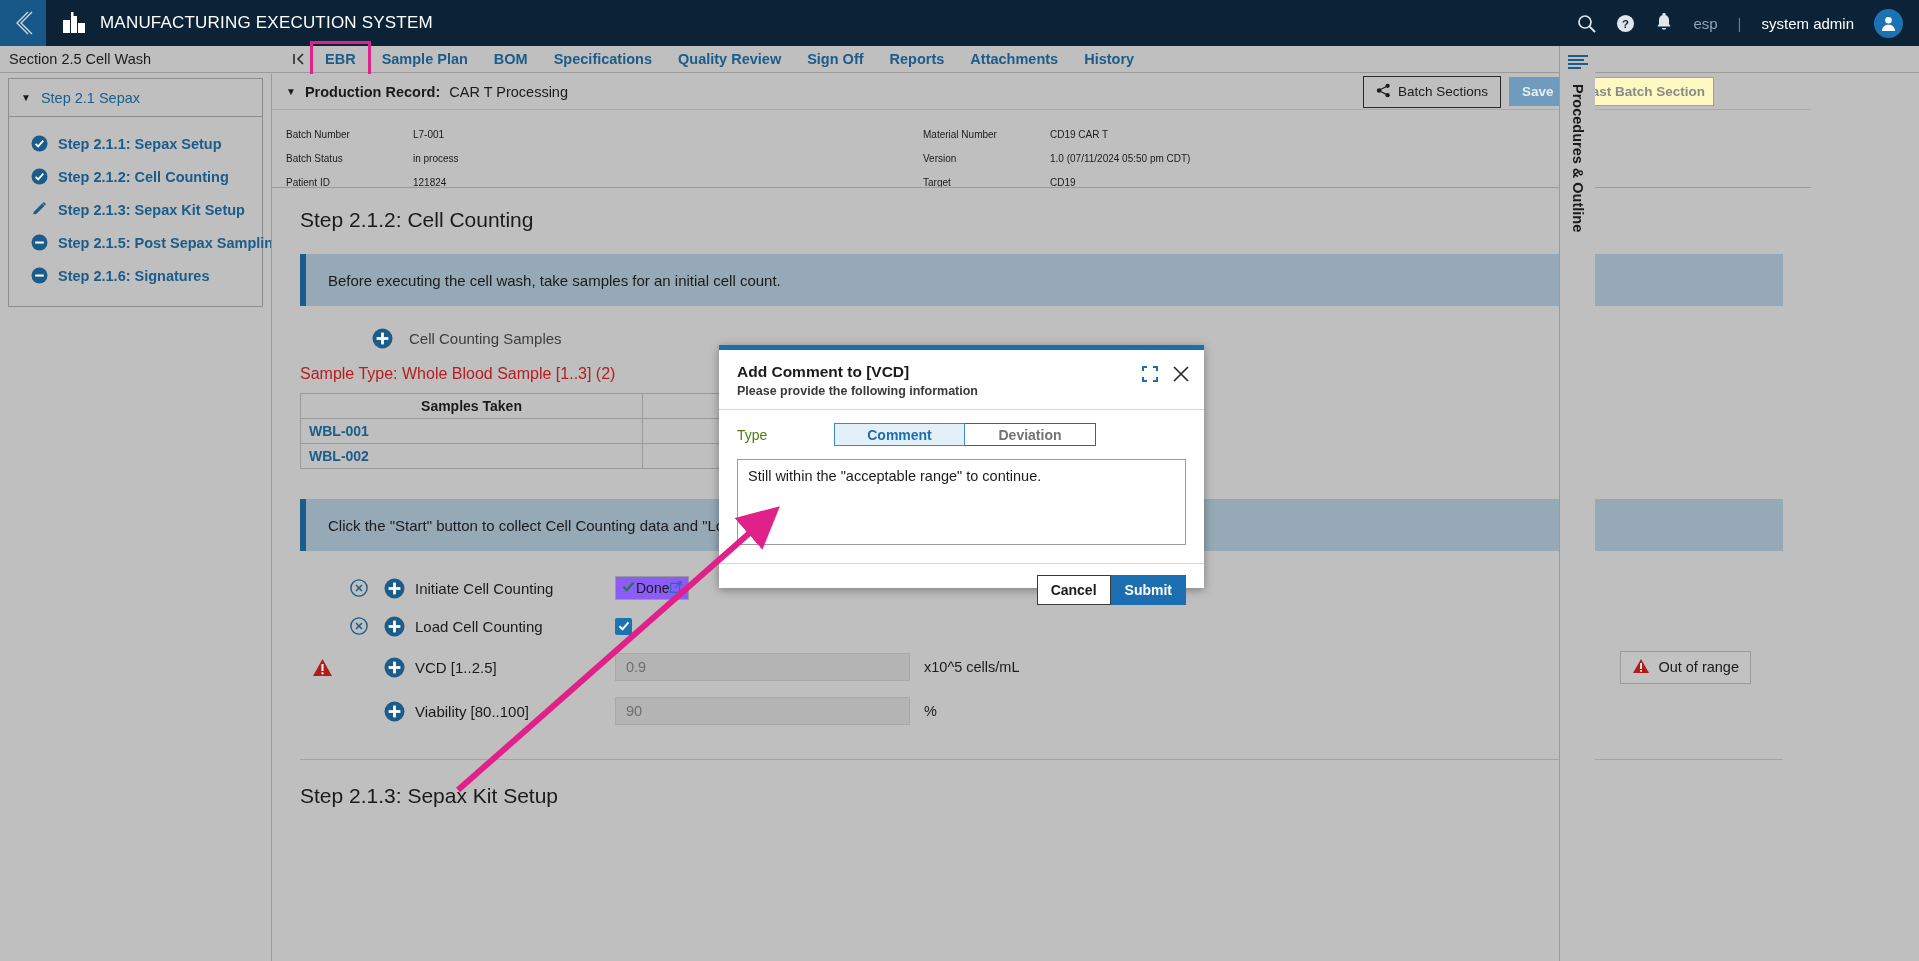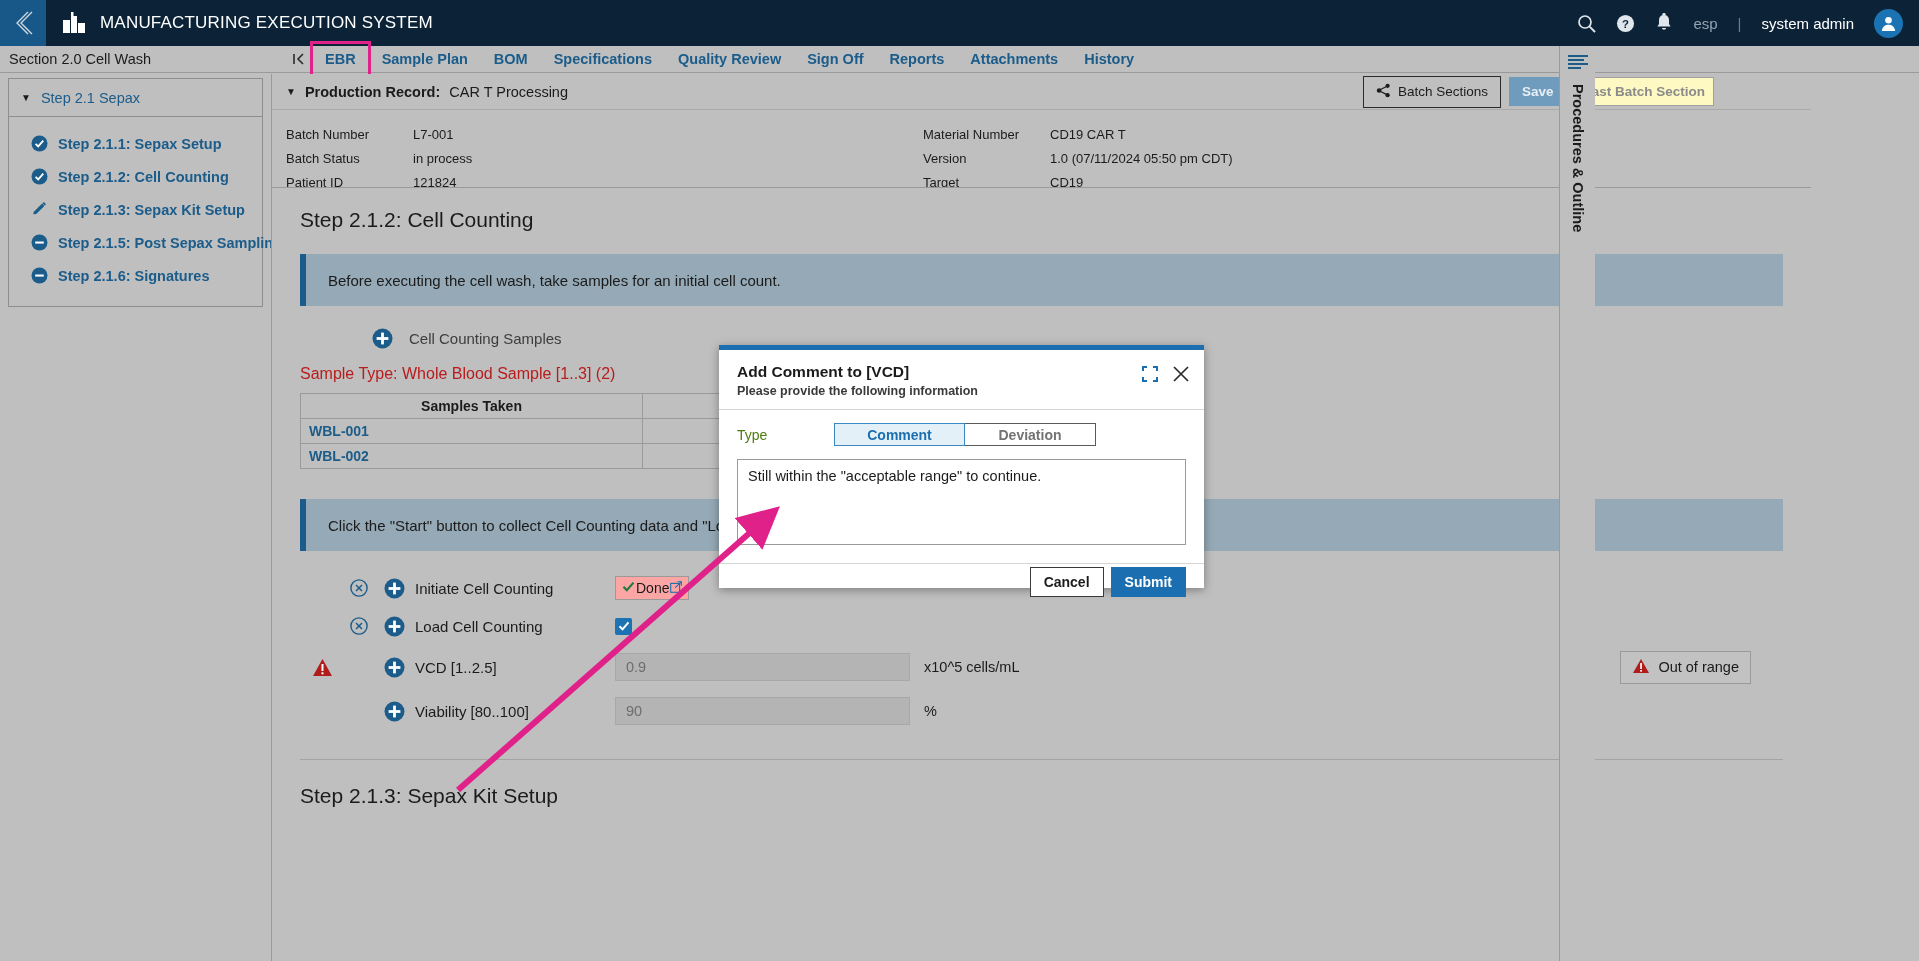--- a/index.html
+++ b/index.html
@@ -116,21 +116,21 @@
   }
 
   
   .rec-meta {
     position: relative; height: 78px; padding: 12px 0 0 14px;
     border-bottom: 1px solid #9a9a9a; overflow: hidden;
   }
   .meta-col { position: absolute; top: 12px; }
   .meta-col.left { left: 14px; }
   .meta-col.right { left: 651px; }
-  .meta-row { display: flex; font-size: 13px; color: #1b1b1b; height: 24px; align-items: center; }
+  .meta-row { display: flex; font-size: 10px; color: #1b1b1b; height: 24px; align-items: center; }
   .meta-key { width: 127px; white-space: nowrap; }
   .meta-val { white-space: nowrap; }
 
   
   .scroll-body { position: absolute; top: 116px; left: 0; right: 0; bottom: 0; overflow: hidden; }
 
   .step-title { font-size: 21px; color: #1b1b1b; padding: 18px 0 0 28px; }
 
   .info-bar {
     margin: 22px 28px 0 28px; background: #95a9b6; border-left: 6px solid #1b5c8a;
@@ -159,21 +159,21 @@
   .frow { display: flex; align-items: center; height: 38px; padding-left: 28px; }
   .f-status { width: 45px; display: flex; align-items: center; justify-content: center; }
   .f-x { width: 28px; display: flex; align-items: center; justify-content: center; cursor: pointer; }
   .f-plus { width: 42px; display: flex; align-items: center; justify-content: center; cursor: pointer; }
   .f-label { width: 200px; font-size: 15px; color: #1b1b1b; }
   .f-field { width: 295px; display: flex; align-items: center; }
   .f-unit { font-size: 14.5px; color: #1b1b1b; padding-left: 14px; white-space: nowrap; }
   .f-right { margin-left: auto; padding-right: 60px; }
 
   .done-chip {
-    border: 1px solid #9a9a9a; background: #fca5a5; padding: 3px 6px;
+    border: 1px solid #9a9a9a; background: #8b5cf6; padding: 3px 6px;
     font-size: 14px; color: #1b1b1b; display: inline-flex; align-items: center; gap: 1px;
     cursor: pointer;
   }
   .cb {
     width: 17px; height: 17px; background: #1b73b3; border-radius: 2px;
     display: flex; align-items: center; justify-content: center; cursor: pointer;
   }
   .input-ro {
     width: 295px; height: 28px; background: #b4b4b4; border: 1px solid #a8a8a8;
     font-size: 14.5px; color: #6e6e6e; padding: 0 10px; line-height: 26px;
@@ -221,22 +221,22 @@
   }
   .seg-btn.active { background: #e4f0f8; border: 1px solid #3a88c4; color: #1b6fb0; }
   .seg-btn + .seg-btn { border-left: none; }
   .ta-wrap { margin-top: 13px; position: relative; }
   .ta {
     width: 100%; height: 86px; border: 1px solid #9a9a9a; background: #ffffff;
     font-size: 14.5px; color: #1b1b1b; padding: 8px 10px; resize: none;
     font-family: "Liberation Sans", sans-serif;
   }
   .modal-foot {
-    border-top: 1px solid #d6d6d6; padding: 3px 18px; display: flex;
-    justify-content: flex-end; gap: 7px;
+    border-top: 1px solid #d6d6d6; padding: 11px 18px; display: flex;
+    justify-content: flex-end; 
   }
   .mbtn {
     font-size: 14px; font-weight: bold; padding: 6px 13px; cursor: pointer;
     border: 1px solid #3a3a3a; background: #ffffff; color: #1b1b1b;
   }
   .mbtn.primary { background: #1b6fb0; color: #ffffff; border: 1px solid #1b6fb0; }
 
   
   .annot { position: absolute; left: 0; top: 0; width: 1919px; height: 961px; pointer-events: none; z-index: 60; }
 </style>
@@ -288,21 +288,21 @@
       <span class="avatar">
         <svg width="17" height="17" viewBox="0 0 17 17">
           <circle cx="8.5" cy="5.2" r="3.3" fill="#ffffff"></circle>
           <path d="M1.8 16 C2.4 11.6 5.2 9.8 8.5 9.8 C11.8 9.8 14.6 11.6 15.2 16 z" fill="#ffffff"></path>
         </svg>
       </span>
     </div>
   </div>
 
   <div class="subbar">
-    <div class="section-label">Section 2.0 Cell Wash</div>
+    <div class="section-label">Section 2.5 Cell Wash</div>
     <div class="collapse-btn">
       <svg width="14" height="14" viewBox="0 0 14 14">
         <line x1="2" y1="2" x2="2" y2="12" stroke="#2b2b2b" stroke-width="1.6"></line>
         <path d="M11 2 L6 7 L11 12" fill="none" stroke="#2b2b2b" stroke-width="1.6"></path>
       </svg>
     </div>
     <div class="tabs">
       <div class="tab active-highlight">EBR</div>
       <div class="tab">Sample Plan</div>
       <div class="tab">BOM</div>

